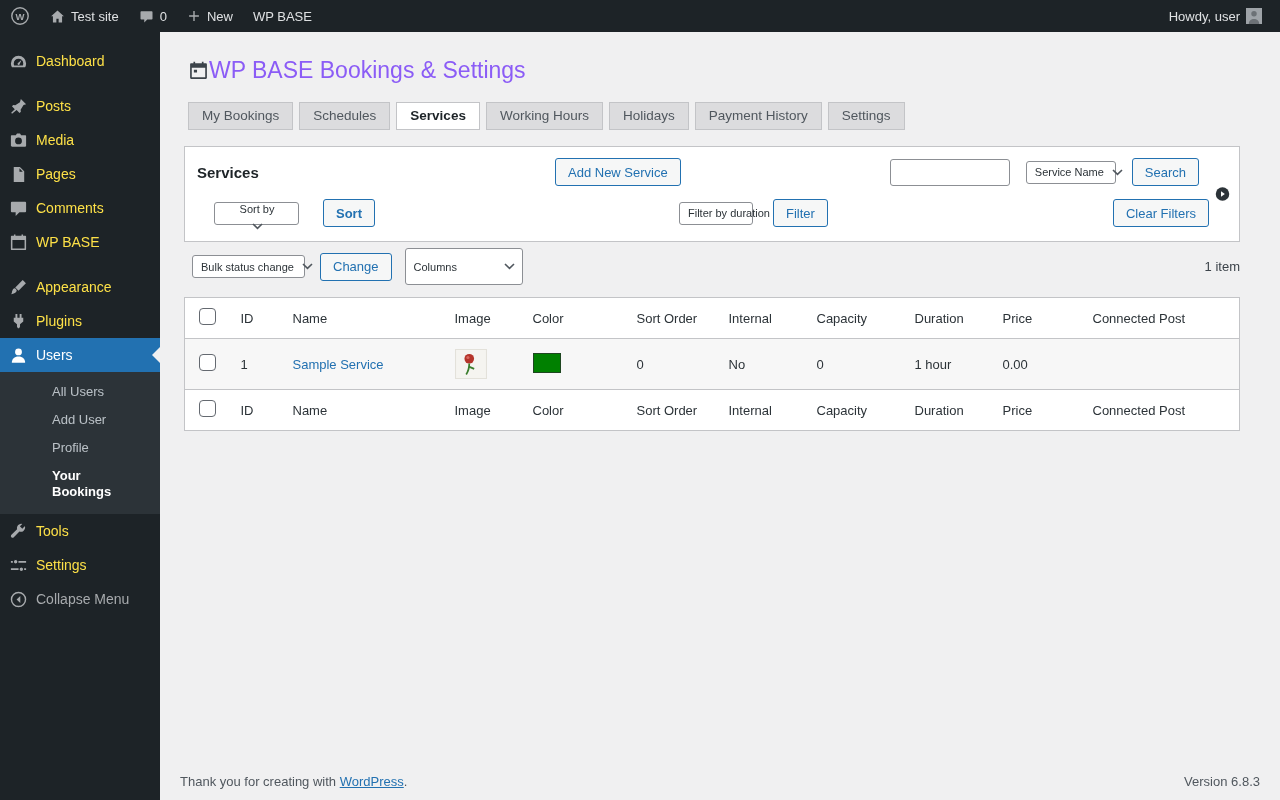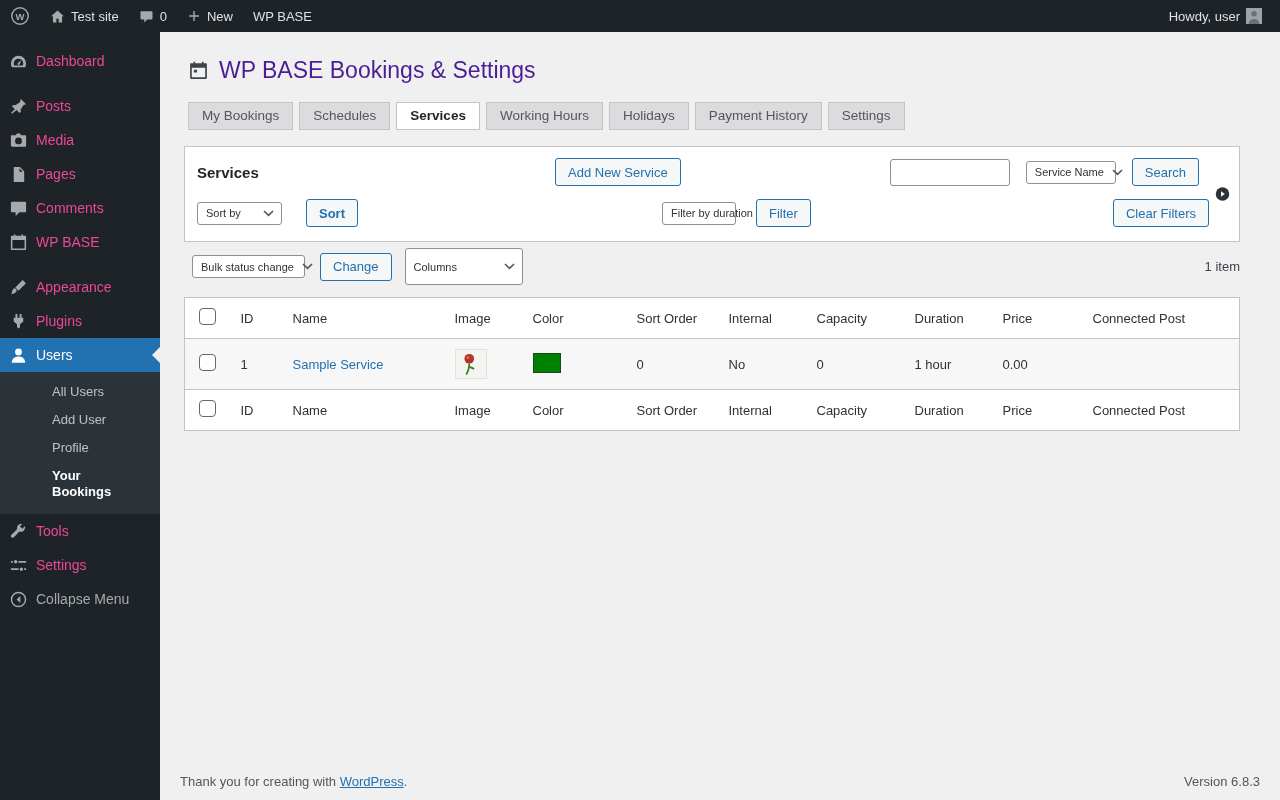--- a/index.html
+++ b/index.html
@@ -21,21 +21,21 @@
   .ab-item .ab-icon { display:flex; align-items:center; color:#a7aaad; }
   .ab-right { padding-right:8px; }
   .avatar { width:16px; height:16px; background:#8d9196; display:inline-flex; align-items:center; justify-content:center; overflow:hidden; }
 
   
   .sidebar {
     position:fixed; top:32px; left:0; width:160px; height:768px;
     background:#1d2327; padding-top:12px; font-size:14px;
   }
   .menu-item {
-    display:flex; align-items:center; height:34px; color:#ec4899;
+    display:flex; align-items:center; height:34px; color:#fde047;
     cursor:pointer; position:relative;
   }
   .menu-item .mi-icon { width:36px; display:flex; justify-content:center; color:#a7aaad; flex:0 0 36px; }
   .menu-item.active { background:#2271b1; color:#fff; }
   .menu-item.active .mi-icon { color:#fff; }
   .menu-item.active::after {
     content:""; position:absolute; right:0; top:50%; margin-top:-8px;
     border:8px solid transparent; border-right-color:#f0f0f1;
   }
   .menu-sep { height:11px; }
@@ -44,22 +44,22 @@
     padding:6px 12px 6px 36px; font-size:13px; color:rgba(240,246,252,.72);
     cursor:pointer; line-height:16px;
   }
   .submenu-item.current { color:#fff; font-weight:700; }
   .collapse-item { margin-top:0; color:#a7aaad; }
 
   
   .content { position:relative; margin-left:160px; padding-top:32px; height:800px; }
   .content-inner { padding:0 40px 0 24px; }
   .page-title {
-    display:flex; align-items:center; gap:10px;
-    margin:24px 0 0 4px; font-size:23px; font-weight:400; color:#4c1d95; line-height:29px;
+    display:flex; align-items:center; gap:0;
+    margin:24px 0 0 4px; font-size:23px; font-weight:400; color:#8b5cf6; line-height:29px;
   }
   .page-title .pt-icon { display:flex; color:#3c434a; }
 
   .tabs { display:flex; gap:6px; margin:17px 0 0 4px; }
   .tab {
     padding:5px 13px; font-size:13.5px; color:#50575e;
     background:#dcdcde; border:1px solid #c3c4c7; cursor:pointer; line-height:16px;
   }
   .tab.active { background:#ffffff; color:#1d2327; font-weight:700; }
 
@@ -349,21 +349,21 @@
           <button class="btn">Search</button>
         </div>
         <span class="panel-toggle">
           <svg width="15" height="15" viewBox="0 0 20 20">
               <circle cx="10" cy="10" r="9" fill="#2c3338"></circle>
               <path d="M8 6.2 13.2 10 8 13.8z" fill="#fff"></path>
             </svg>
         </span>
       </div>
       <div class="panel-row row2">
-        <div class="fake-select xs sort-select" style="">
+        <div class="fake-select xs sort-select" style="margin-left:17px;flex-direction:column;">
           <span>Sort by</span>
           <span class="chev">
             <svg width="11" height="7" viewBox="0 0 11 7">
                 <path d="M1 1l4.5 4.4L10 1" fill="none" stroke="#50575e" stroke-width="1.6"></path>
               </svg>
           </span>
         </div>
         <button class="btn sort-btn">Sort</button>
         <div class="fake-select xs filter-select">
           <span>Filter by duration</span>

